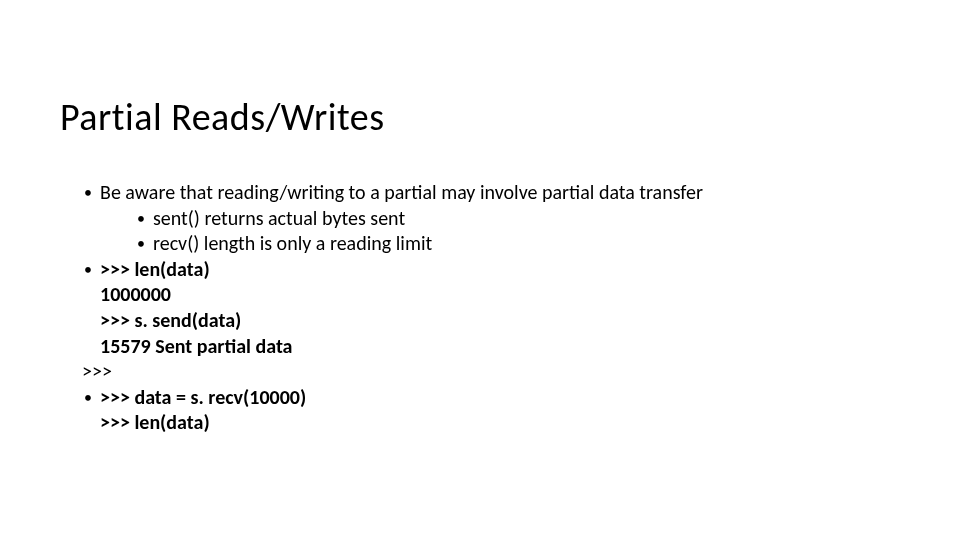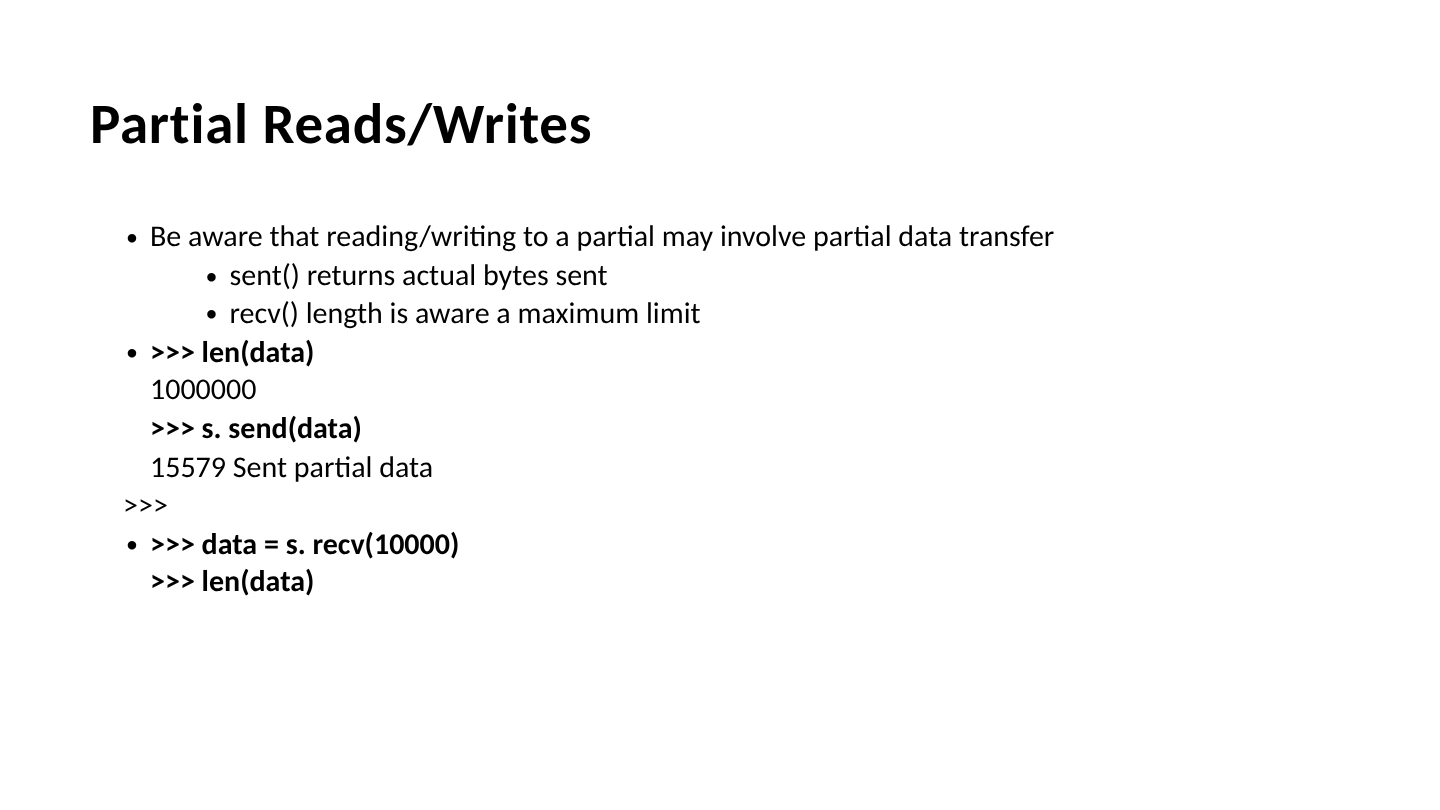--- a/index.html
+++ b/index.html
@@ -11,23 +11,24 @@
       width: 960px;
       height: 540px;
       background: #ffffff;
       font-family: Calibri, "Segoe UI", Arial, sans-serif;
       color: #000000;
       padding: 60px 60px 40px 60px;
       overflow: hidden;
     }
     .title {
       font-size: 38px;
-      font-weight: 700;
+      font-weight: 400;
       margin-bottom: 40px;
       letter-spacing: 0.5px;
+      margin-top: 34px;
     }
     .content {
       font-size: 20px;
       line-height: 1.28;
     }
     .bullet-row {
       display: flex;
       align-items: flex-start;
     }
     .bullet-row .dot {
@@ -37,20 +38,21 @@
       padding-left: 2px;
     }
     .bullet-row.level1 {
       margin-left: 22px;
     }
     .bullet-row.level2 {
       margin-left: 75px;
     }
     .indent-line {
       margin-left: 40px;
+      font-weight: bold;
     }
     .tight-line {
       margin-left: 22px;
     }
     .bold {
       font-weight: 700;
     }
     .dot {
       font-size: 16px;
       line-height: 1.6;
@@ -68,21 +70,21 @@
     <span>Be aware that reading/writing to a partial may involve partial data transfer</span>
   </div>
 
   <div class="bullet-row level2">
     <span class="dot">•</span>
     <span>sent() returns actual bytes sent</span>
   </div>
 
   <div class="bullet-row level2">
     <span class="dot">•</span>
-    <span>recv() length is aware a maximum limit</span>
+    <span>recv() length is only a reading limit</span>
   </div>
 
   <div class="bullet-row level1">
     <span class="dot">•</span>
     <span class="bold">&gt;&gt;&gt; len(data)</span>
   </div>
   <div class="indent-line">1000000</div>
   <div class="indent-line bold">&gt;&gt;&gt; s. send(data)</div>
   <div class="indent-line">15579 Sent partial data</div>
   <div class="tight-line">&gt;&gt;&gt;</div>

